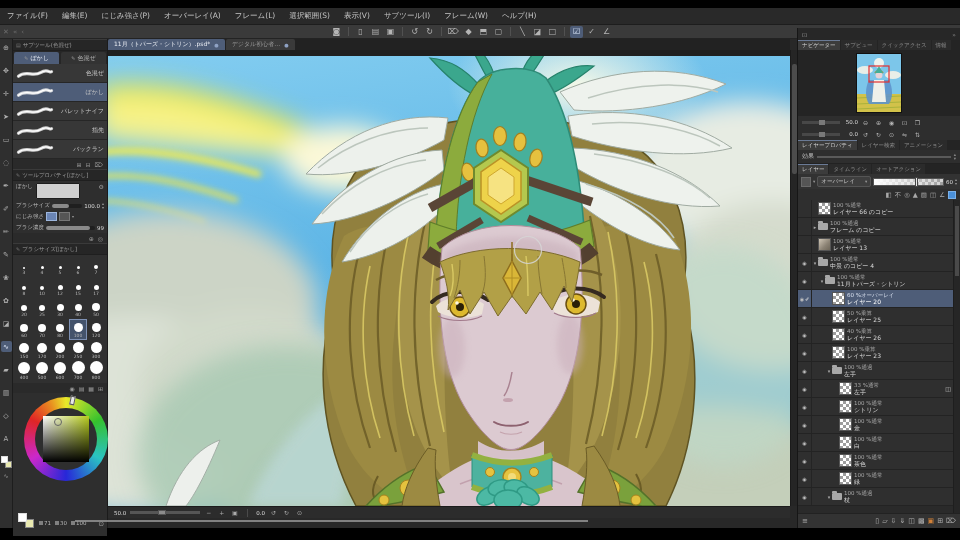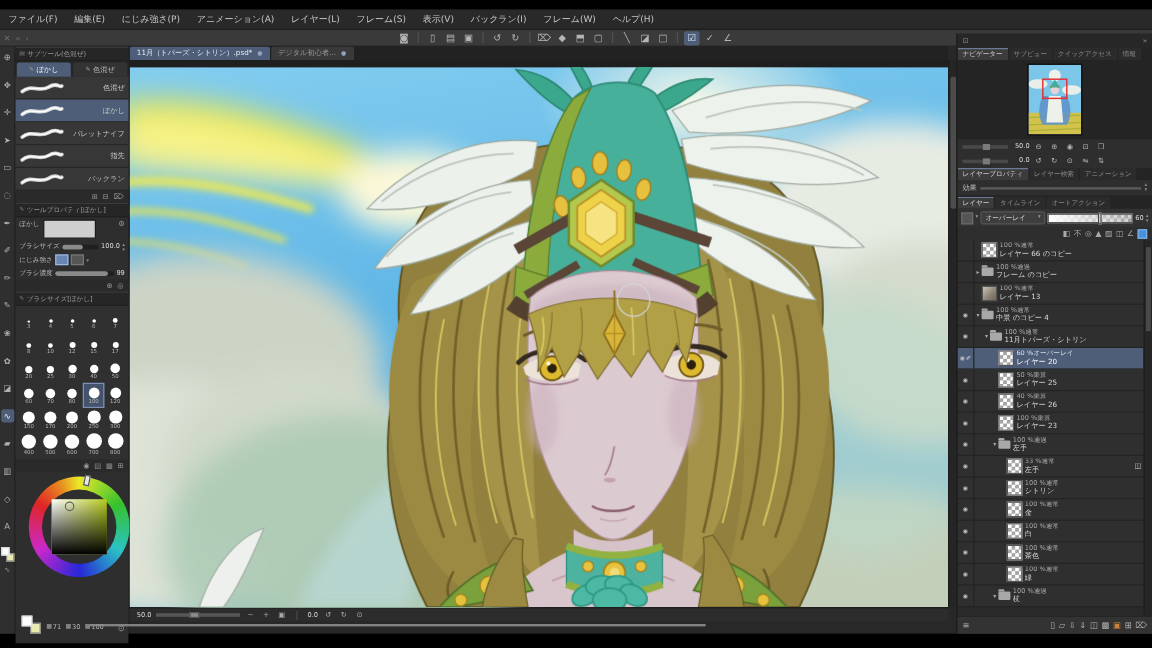--- a/index.html
+++ b/index.html
@@ -175,25 +175,25 @@
 <div class="stage">
   <div class="letterbox" style="top:0;height:8px;"></div>
   <div class="letterbox" style="top:528px;height:12px;"></div>
 
   <div class="app">
 
     <div class="menubar" id="menu-items">
         <span class="mi">ファイル(F)</span>
         <span class="mi">編集(E)</span>
         <span class="mi">にじみ強さ(P)</span>
-        <span class="mi">アニメーション(A)</span>
-        <span class="mi">レイヤー(L)</span>
-        <span class="mi">フレーム(S)</span>
+        <span class="mi">オーバーレイ(A)</span>
+        <span class="mi">フレーム(L)</span>
+        <span class="mi">選択範囲(S)</span>
         <span class="mi">表示(V)</span>
-        <span class="mi">バックラン(I)</span>
+        <span class="mi">サブツール(I)</span>
         <span class="mi">フレーム(W)</span>
         <span class="mi">ヘルプ(H)</span>
       </div>
 
     <div class="cmdbar" id="cmd-icons">
       <span class="cmdleft">
         <span>✕</span>
         <span>«</span>
         <span>‹</span>
       </span>

